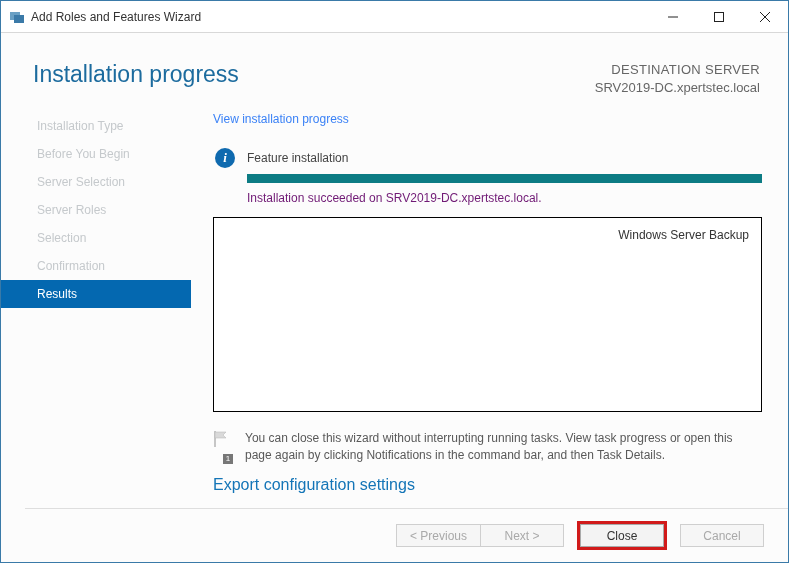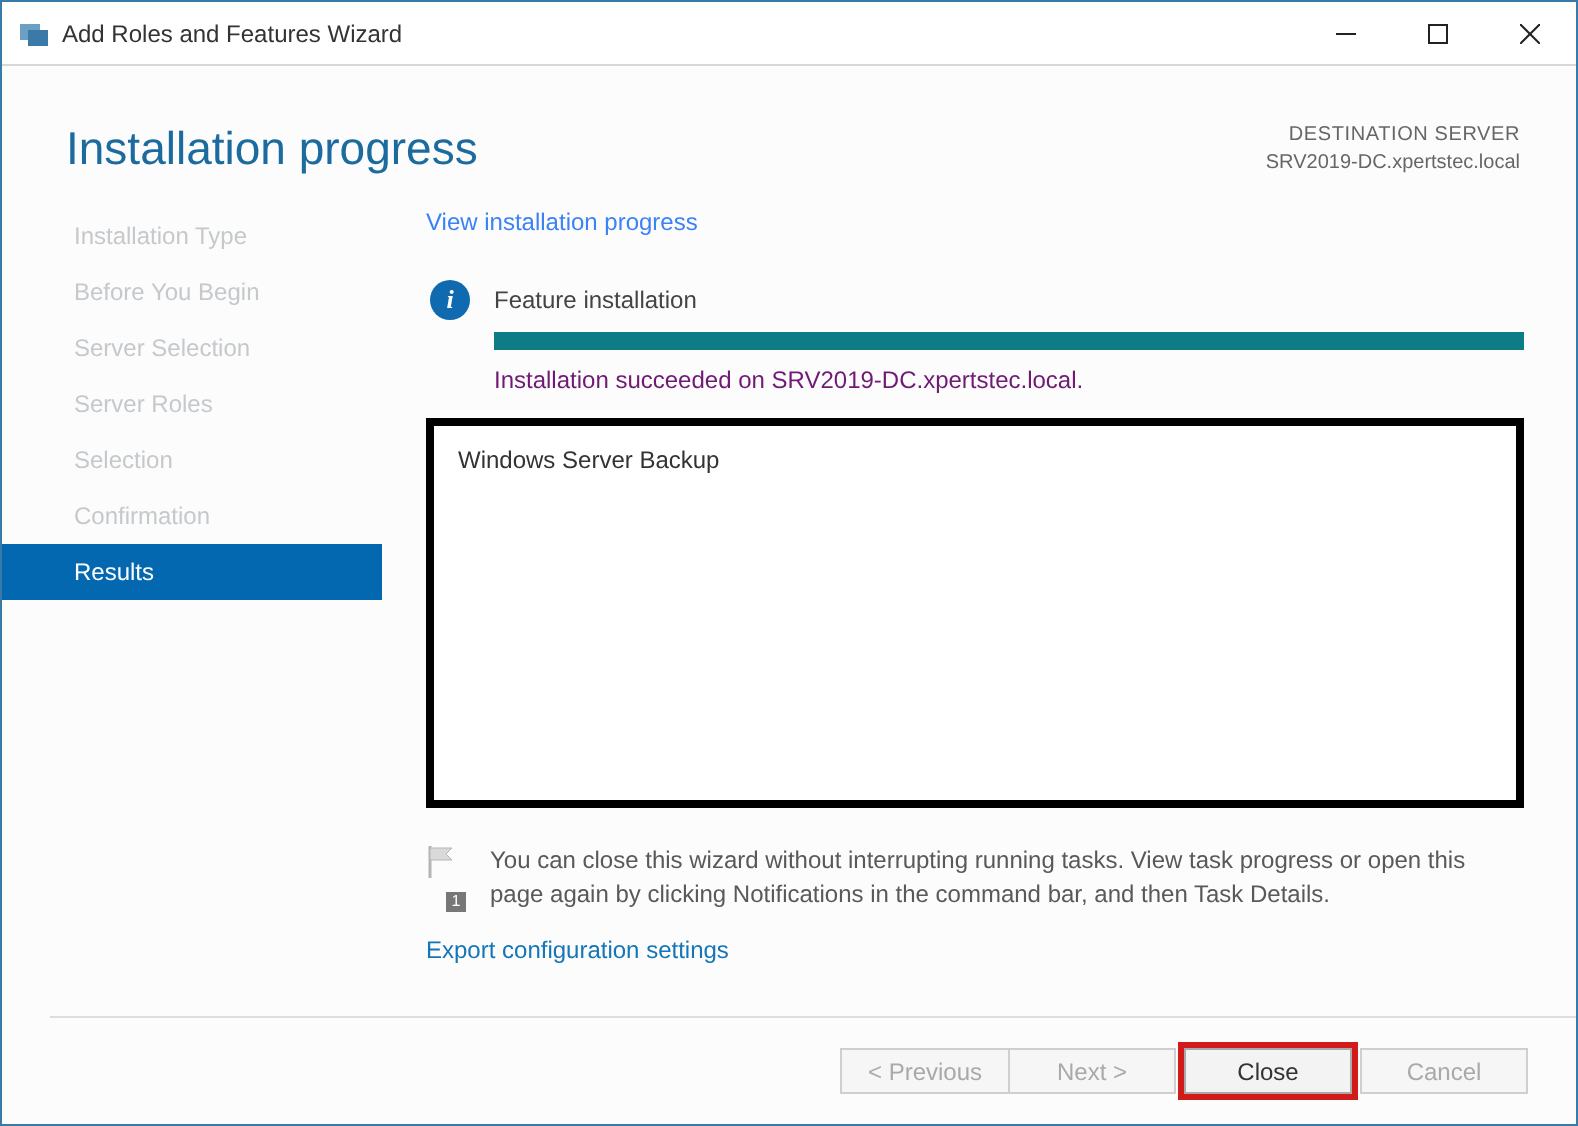--- a/index.html
+++ b/index.html
@@ -50,21 +50,21 @@
     align-items: flex-start;
     justify-content: space-between;
   }
   .header-title {
     font-size: 23px;
     font-weight: 300;
     color: #1c6b9e;
   }
   .dest {
     text-align: right;
-    font-size: 10px;
+    font-size: 13px;
     color: #666;
     line-height: 1.35;
   }
   .dest .lbl { letter-spacing: 0.3px; }
 
   .body {
     flex: 1;
     display: flex;
     min-height: 0;
   }
@@ -105,25 +105,26 @@
     font-style: italic; font-family: Georgia, serif; font-weight: bold;
     font-size: 13px;
   }
   .progress-wrap { padding-left: 34px; }
   .progress {
     height: 9px; background: #0d7c84; width: 100%; margin-bottom: 8px;
   }
   .status-text { color: #701a75; margin-bottom: 12px;}
 
   .features-box {
-    border: 4px solid #000000;
+    border: 1px solid #000000;
     height: 195px;
     padding: 10px 12px;
     background: #fff;
     overflow: auto;
+    text-align: right;
   }
   .feature-item { color: #333; }
 
   .note-row {
     display: flex;
     gap: 14px;
     margin-top: 18px;
     padding-left: 0;
     color: #595959;
     line-height: 1.4;
@@ -136,30 +137,30 @@
   }
   .flag-icon svg { display:block; }
   .flag-badge {
     position:absolute; bottom:0; right:-2px;
     width:10px; height:10px; background:#777;color:#fff;
     font-size:8px; display:flex;align-items:center;justify-content:center;
   }
   .link {
     color: #1475b7;
     margin-top: 12px;
-    font-size: 12px;
+    font-size: 16px;
     cursor: pointer;
     display:inline-block;
   }
   .button-row {
     height: 54px;
     display: flex;
     align-items: center;
     justify-content: flex-end;
-    gap: 4px;
+    gap: 16px;
     padding-right: 24px;
     border-top: 1px solid #dedede;
     margin-left: 24px;
   }
   .btn {
     min-width: 84px;
     height: 23px;
     font-size: 12px;
     background: #f3f3f3;
     border: 1px solid #a9a9a9;

